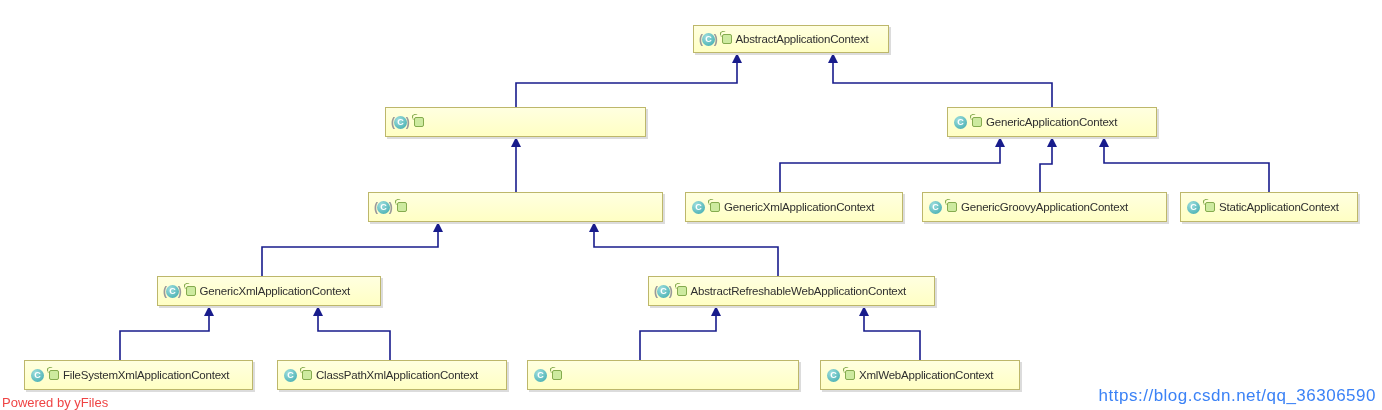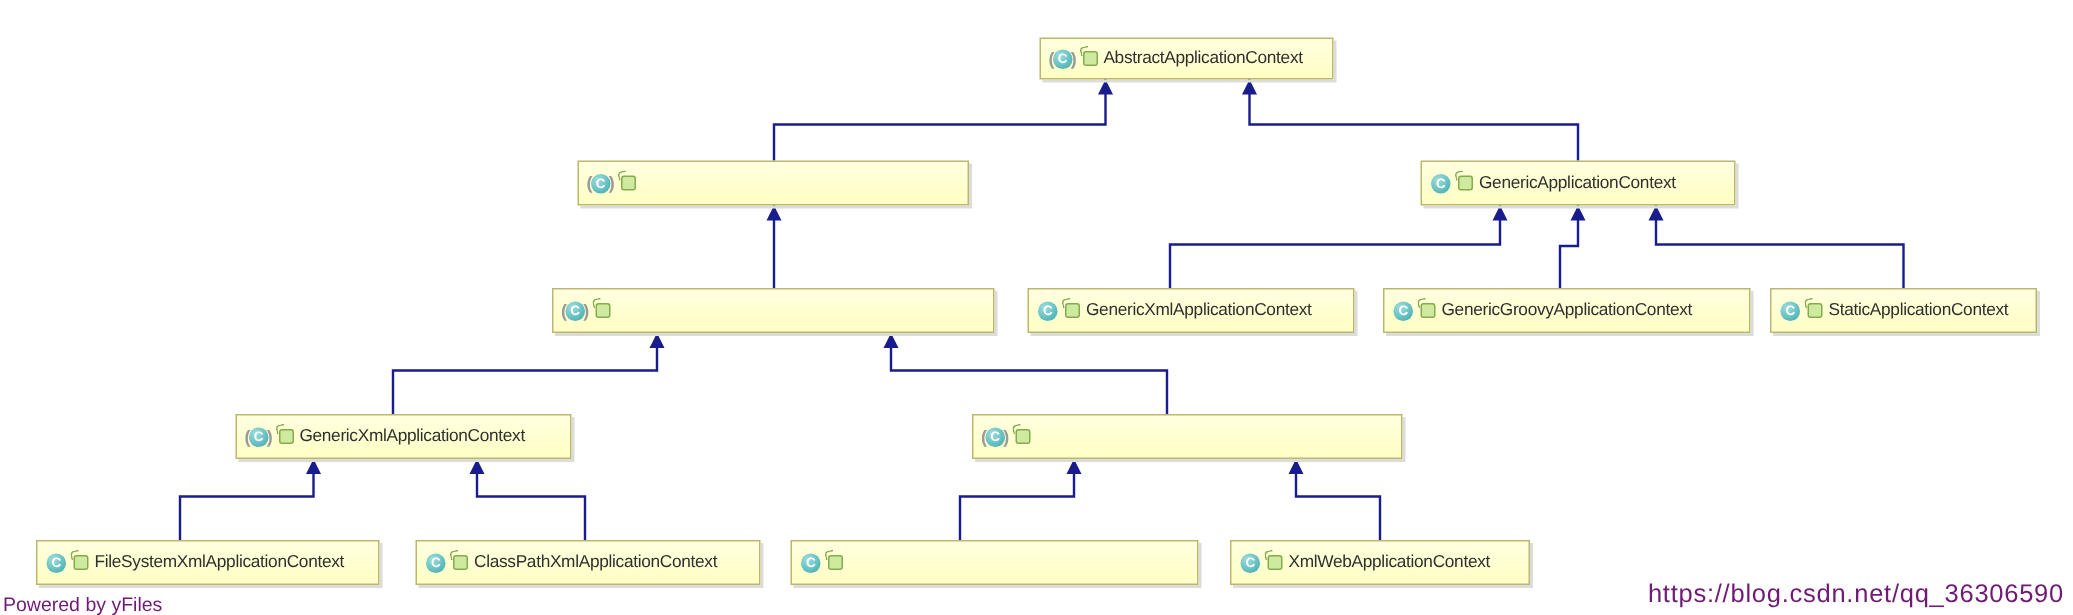--- a/index.html
+++ b/index.html
@@ -29,22 +29,22 @@
     position:relative;display:inline-block;flex:none;
     width:8px;height:8px;margin-left:1px;
     background:#cdea9f;border:1px solid #85ab4e;border-radius:2px;
   }
   .lock::before{
     content:"";position:absolute;left:-3px;top:-4px;width:5px;height:5px;
     border:1.5px solid #85ab4e;border-bottom:none;border-right:none;
     border-radius:3px 0 0 0;transform:rotate(-12deg);
   }
   .lbl{display:inline-block;}
-  .wm-yfiles{position:absolute;left:2px;bottom:0;font-size:13px;color:#701a75;}
-  .wm-csdn{position:absolute;right:6px;bottom:4px;font-size:17px;color:#701a75;letter-spacing:0.5px;}
+  .wm-yfiles{position:absolute;left:2px;bottom:0;font-size:13px;color:#ef4444;}
+  .wm-csdn{position:absolute;right:6px;bottom:4px;font-size:17px;color:#3b82f6;letter-spacing:0.5px;}
 </style>
 </head>
 <body>
 
 <div id="diagram-canvas">
   <svg id="edge-layer" viewBox="0 0 1382 410">
       <polyline points="516,107 516,83 737,83 737,53" fill="none" stroke="#181c8c" stroke-width="1.6"></polyline>
       <polygon points="737,53 732,63 742,63" fill="#181c8c"></polygon>
       <polyline points="1052,107 1052,83 833,83 833,53" fill="none" stroke="#181c8c" stroke-width="1.6"></polyline>
       <polygon points="833,53 828,63 838,63" fill="#181c8c"></polygon>
@@ -132,20 +132,21 @@
         <span class="lock"></span>
         <span class="lbl">GenericXmlApplicationContext</span>
       </div>
       <div class="node" style="left: 648px; top: 276px; min-width: 287px; height: 30px;">
         <span class="cicon">
           <span class="paren">(</span>
           <span class="cball">C</span>
           <span class="paren">)</span>
         </span>
         <span class="lock"></span>
+        <span class="lbl">AbstractRefreshableWebApplicationContext</span>
       </div>
       <div class="node" style="left: 24px; top: 360px; min-width: 229px; height: 30px;">
         <span class="cicon">
           <span class="cball">C</span>
         </span>
         <span class="lock"></span>
         <span class="lbl">FileSystemXmlApplicationContext</span>
       </div>
       <div class="node" style="left: 277px; top: 360px; min-width: 230px; height: 30px;">
         <span class="cicon">

